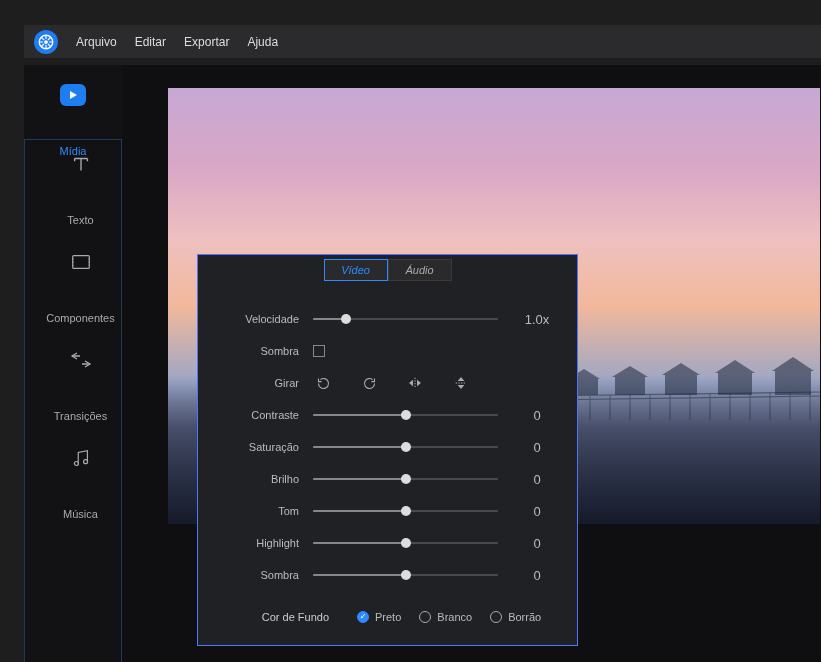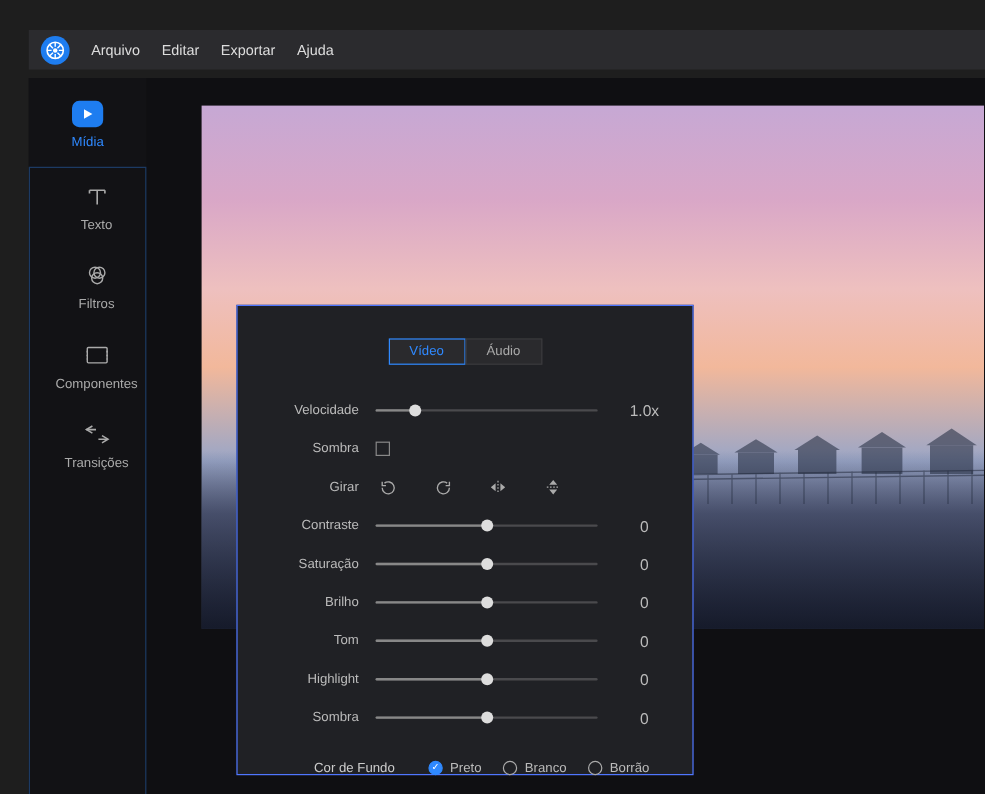--- a/index.html
+++ b/index.html
@@ -8,38 +8,38 @@
   
   .menubar{position:absolute;left:24px;right:0;top:25px;height:33px;background:#2b2b2e;display:flex;align-items:center;padding-left:10px;gap:18px;font-size:12px;color:#ddd;}
   .logo{width:24px;height:24px;border-radius:12px;background:#1e7df0;display:flex;align-items:center;justify-content:center;}
   .logo svg{display:block;}
   .menu-item{cursor:pointer;}
   
   .content{position:absolute;left:24px;right:0;top:65px;bottom:0;background:#0f0f12;}
   
   .sidebar{position:absolute;left:0;top:0;bottom:0;width:98px;background:#121215;display:flex;flex-direction:column;align-items:center;padding-top:12px;color:#888;}
   .side-group{position:absolute;left:0;right:0;top:74px;bottom:0;border:1px solid #2f89ff55;border-bottom:none;padding-top:10px;display:flex;flex-direction:column;align-items:center;padding-left:15px;}
-  .side-item{width:98px;display:flex;flex-direction:column;align-items:center;justify-content:center;font-size:11px;margin-bottom:22px;color:#aaa;}
+  .side-item{width:98px;display:flex;flex-direction:column;align-items:center;justify-content:center;font-size:11px;margin-bottom:22px;color:#aaa;gap:32px;}
   .side-item.first{margin-top:4px;}
   .side-item .ico{height:28px;display:flex;align-items:center;justify-content:center;margin-bottom:4px;}
   .side-item.active{color:#2f89ff;}
   .side-badge{width:26px;height:22px;border-radius:6px;background:#1e7df0;display:flex;align-items:center;justify-content:center;}
   
   .preview{position:absolute;left:168px;top:88px;width:652px;height:436px;
     background:
       linear-gradient(180deg,rgba(0,0,0,0) 66%, rgba(30,35,60,.55) 78%, rgba(15,18,30,.75) 100%),
       linear-gradient(180deg,#c6a8d4 0%,#d9a7c7 18%,#eec0bf 35%,#f2b89b 50%,#9aa6c7 68%,#2a344f 100%);
   }
   
   .preview .huts{position:absolute;right:0;bottom:105px;width:260px;height:70px;opacity:.6;}
   .preview .pier{position:absolute;right:0;bottom:98px;width:280px;height:40px;opacity:.5;}
   .play-back{position:absolute;left:222px;top:540px;width:20px;height:20px;color:#aaa;}
   
   .dialog{position:absolute;left:197px;top:254px;width:381px;height:392px;background:#202125;border:1px solid #4f76ff;color:#ccc;font-size:11px;}
-  .tabs{display:flex;justify-content:center;gap:0;margin-top:27px;}
+  .tabs{display:flex;justify-content:center;gap:0;margin-top:4px;font-style:italic;}
   .tab{width:64px;height:22px;display:flex;align-items:center;justify-content:center;font-size:11px;border:1px solid #3a3a3d;background:#2a2a2d;color:#aaa;}
   .tab.active{color:#2f89ff;border-color:#2f89ff;}
   .rows{margin-top:22px;}
   .row{display:flex;align-items:center;height:32px;}
   .row .lbl{flex:0 0 115px;text-align:right;padding-right:14px;color:#bbb;font-size:11px;}
   .row .ctrl{flex:0 0 200px;display:flex;align-items:center;gap:20px;}
   .row .val{flex:0 0 48px;text-align:center;color:#bbb;font-size:13px;}
   .slider{position:relative;width:185px;height:14px;}
   .slider .track{position:absolute;left:0;right:0;top:6px;height:2px;background:#4a4a4d;border-radius:1px;}
   .slider .fill{position:absolute;left:0;top:6px;height:2px;background:#888;border-radius:1px;}
@@ -90,45 +90,45 @@
           <div class="ico">
             <svg width="22" height="22" viewBox="0 0 24 24" stroke="#aaa" fill="none" stroke-width="1.5">
                 <path d="M5 6h14M12 6v13"></path>
                 <path d="M5 6v3M19 6v3"></path>
               </svg>
           </div>
           <span>Texto</span>
         </div>
         <div class="side-item">
           <div class="ico">
-            <svg width="22" height="22" viewBox="0 0 24 24" stroke="#aaa" fill="none" stroke-width="1.3">
-                <circle cx="10" cy="9" r="5"></circle>
-                <circle cx="14" cy="9" r="5"></circle>
-                <circle cx="12" cy="14" r="5"></circle>
-              </svg>
-          </div>
-          <span>Filtros</span>
-        </div>
-        <div class="side-item">
-          <div class="ico">
             <svg width="22" height="18" viewBox="0 0 24 18" stroke="#aaa" fill="none" stroke-width="1.3">
                 <rect x="3" y="2" width="18" height="14" rx="1"></rect>
                 <path d="M3 5v8M21 5v8" stroke-dasharray="1.5 2"></path>
               </svg>
           </div>
           <span>Componentes</span>
         </div>
         <div class="side-item">
           <div class="ico">
             <svg width="24" height="20" viewBox="0 0 24 20" stroke="#aaa" fill="none" stroke-width="1.3">
                 <path d="M3 6h8M21 14h-8"></path>
                 <path d="M8 3l-5 3 5 3M16 11l5 3-5 3"></path>
               </svg>
           </div>
           <span>Transições</span>
+        </div>
+        <div class="side-item">
+          <div class="ico">
+            <svg width="22" height="22" viewBox="0 0 24 24" stroke="#aaa" fill="none" stroke-width="1.3">
+                <path d="M9 18V6l10-2v12"></path>
+                <circle cx="7" cy="18" r="2.2"></circle>
+                <circle cx="17" cy="16" r="2.2"></circle>
+              </svg>
+          </div>
+          <span>Música</span>
         </div>
       </div>
     </div>
 
   </div>
 
   <div class="preview">
     <svg class="huts" viewBox="0 0 260 70">
       <g fill="#2b3347">
         <rect x="10" y="30" width="28" height="16"></rect>

